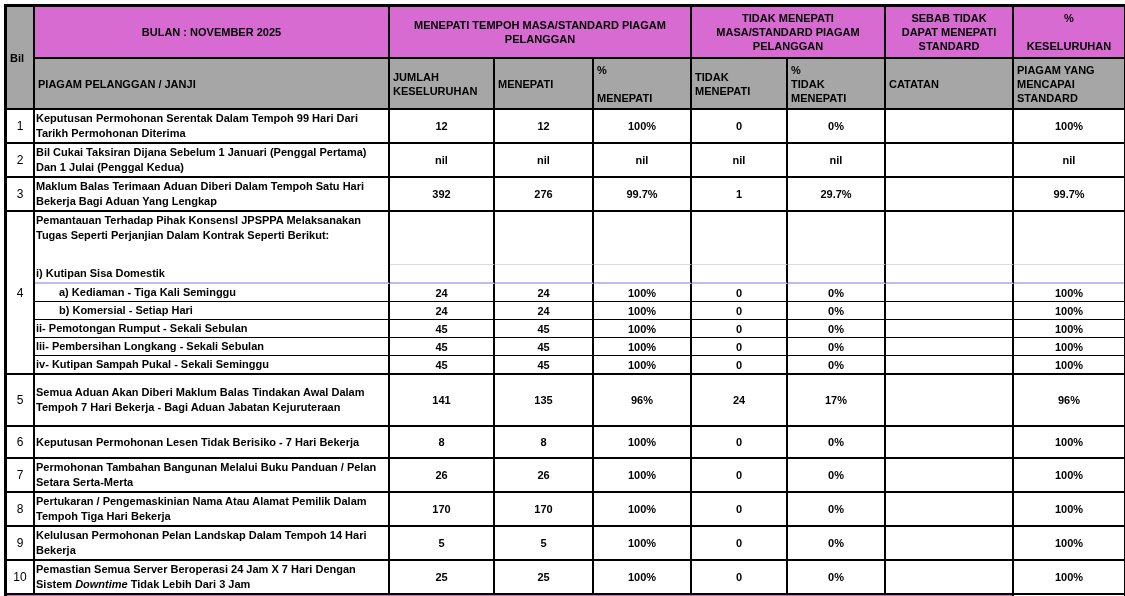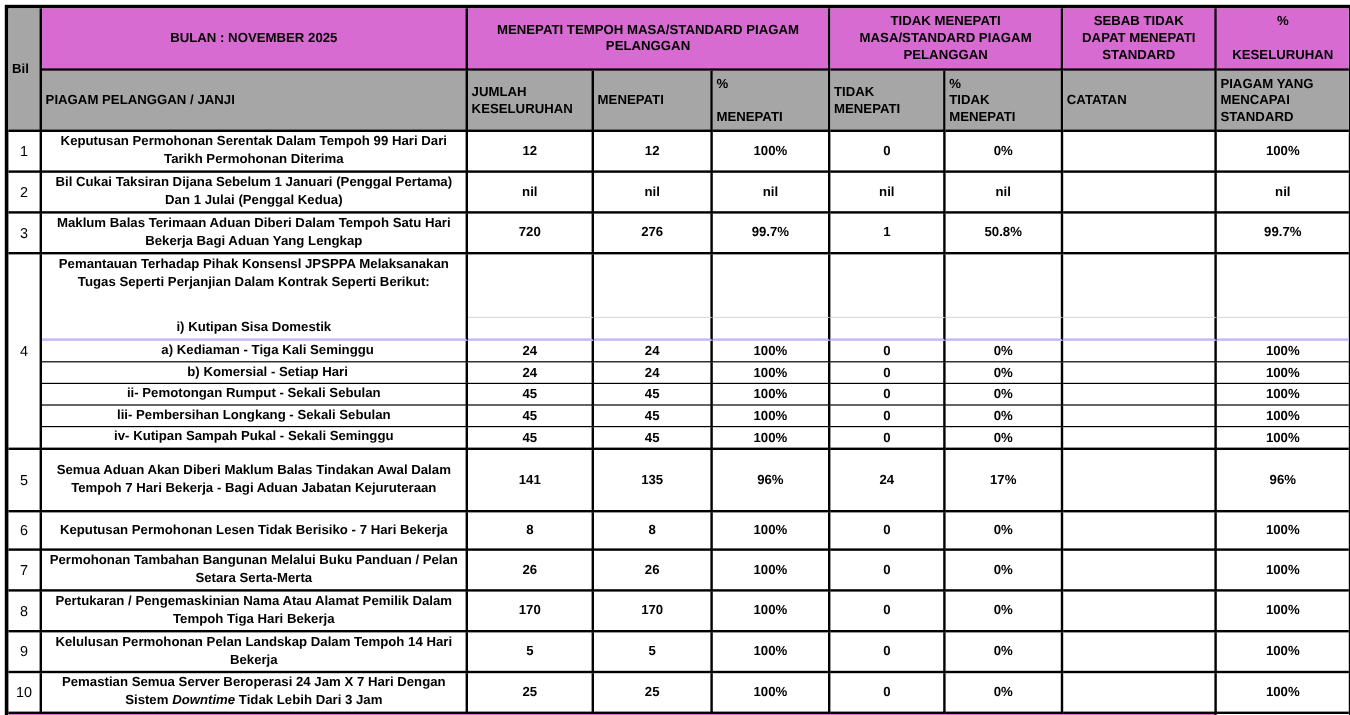--- a/index.html
+++ b/index.html
@@ -29,21 +29,21 @@
   tr.h1 { height:52px; }
   tr.h2 { height:51px; }
   tr.r-std  { height:32px; }
   tr.r-33   { height:33px; }
   tr.r-tall { height:52px; }
   tr.r4head { height:53px; }
   tr.r-sub  { height:17px; }
   tr.footer-row { height:18px; }
 
   td.bil  { text-align:center; font-weight:normal; font-size:12px; }
-  td.desc { text-align:center; line-height:15px; padding:1px 1px; }
+  td.desc { text-align:left; line-height:15px; padding:1px 1px; }
   td.desc.top { vertical-align:top; }
   td.val  { text-align:center; }
   td.indent { padding-left:24px; }
 
   tr.sub td { border-bottom:1px solid #000;margin-top:16px; }
   tr.sub-last td { border-bottom:2px solid #000; }
   td.nb { border-bottom:none; }
   td.faint { border-bottom:1px solid #dcdcdc; }
   td.strong { border-bottom:2px solid #c4b5fd; }
 
@@ -129,25 +129,25 @@
     <td class="val">nil</td>
     <td class="val">nil</td>
     <td class="val">nil</td>
     <td class="val"></td>
     <td class="val">nil</td>
   </tr>
 
   <tr class="r-std">
     <td class="bil">3</td>
     <td class="desc">Maklum Balas Terimaan Aduan Diberi Dalam Tempoh Satu Hari Bekerja Bagi Aduan Yang Lengkap</td>
-    <td class="val">720</td>
+    <td class="val">392</td>
     <td class="val">276</td>
     <td class="val">99.7%</td>
     <td class="val">1</td>
-    <td class="val">50.8%</td>
+    <td class="val">29.7%</td>
     <td class="val"></td>
     <td class="val">99.7%</td>
   </tr>
 
   <tr class="r4head">
     <td class="bil" rowspan="7">4</td>
     <td class="desc top nb">Pemantauan Terhadap Pihak Konsensl JPSPPA Melaksanakan Tugas Seperti Perjanjian Dalam Kontrak Seperti Berikut:</td>
     <td class="val faint"></td>
     <td class="val faint"></td>
     <td class="val faint"></td>

